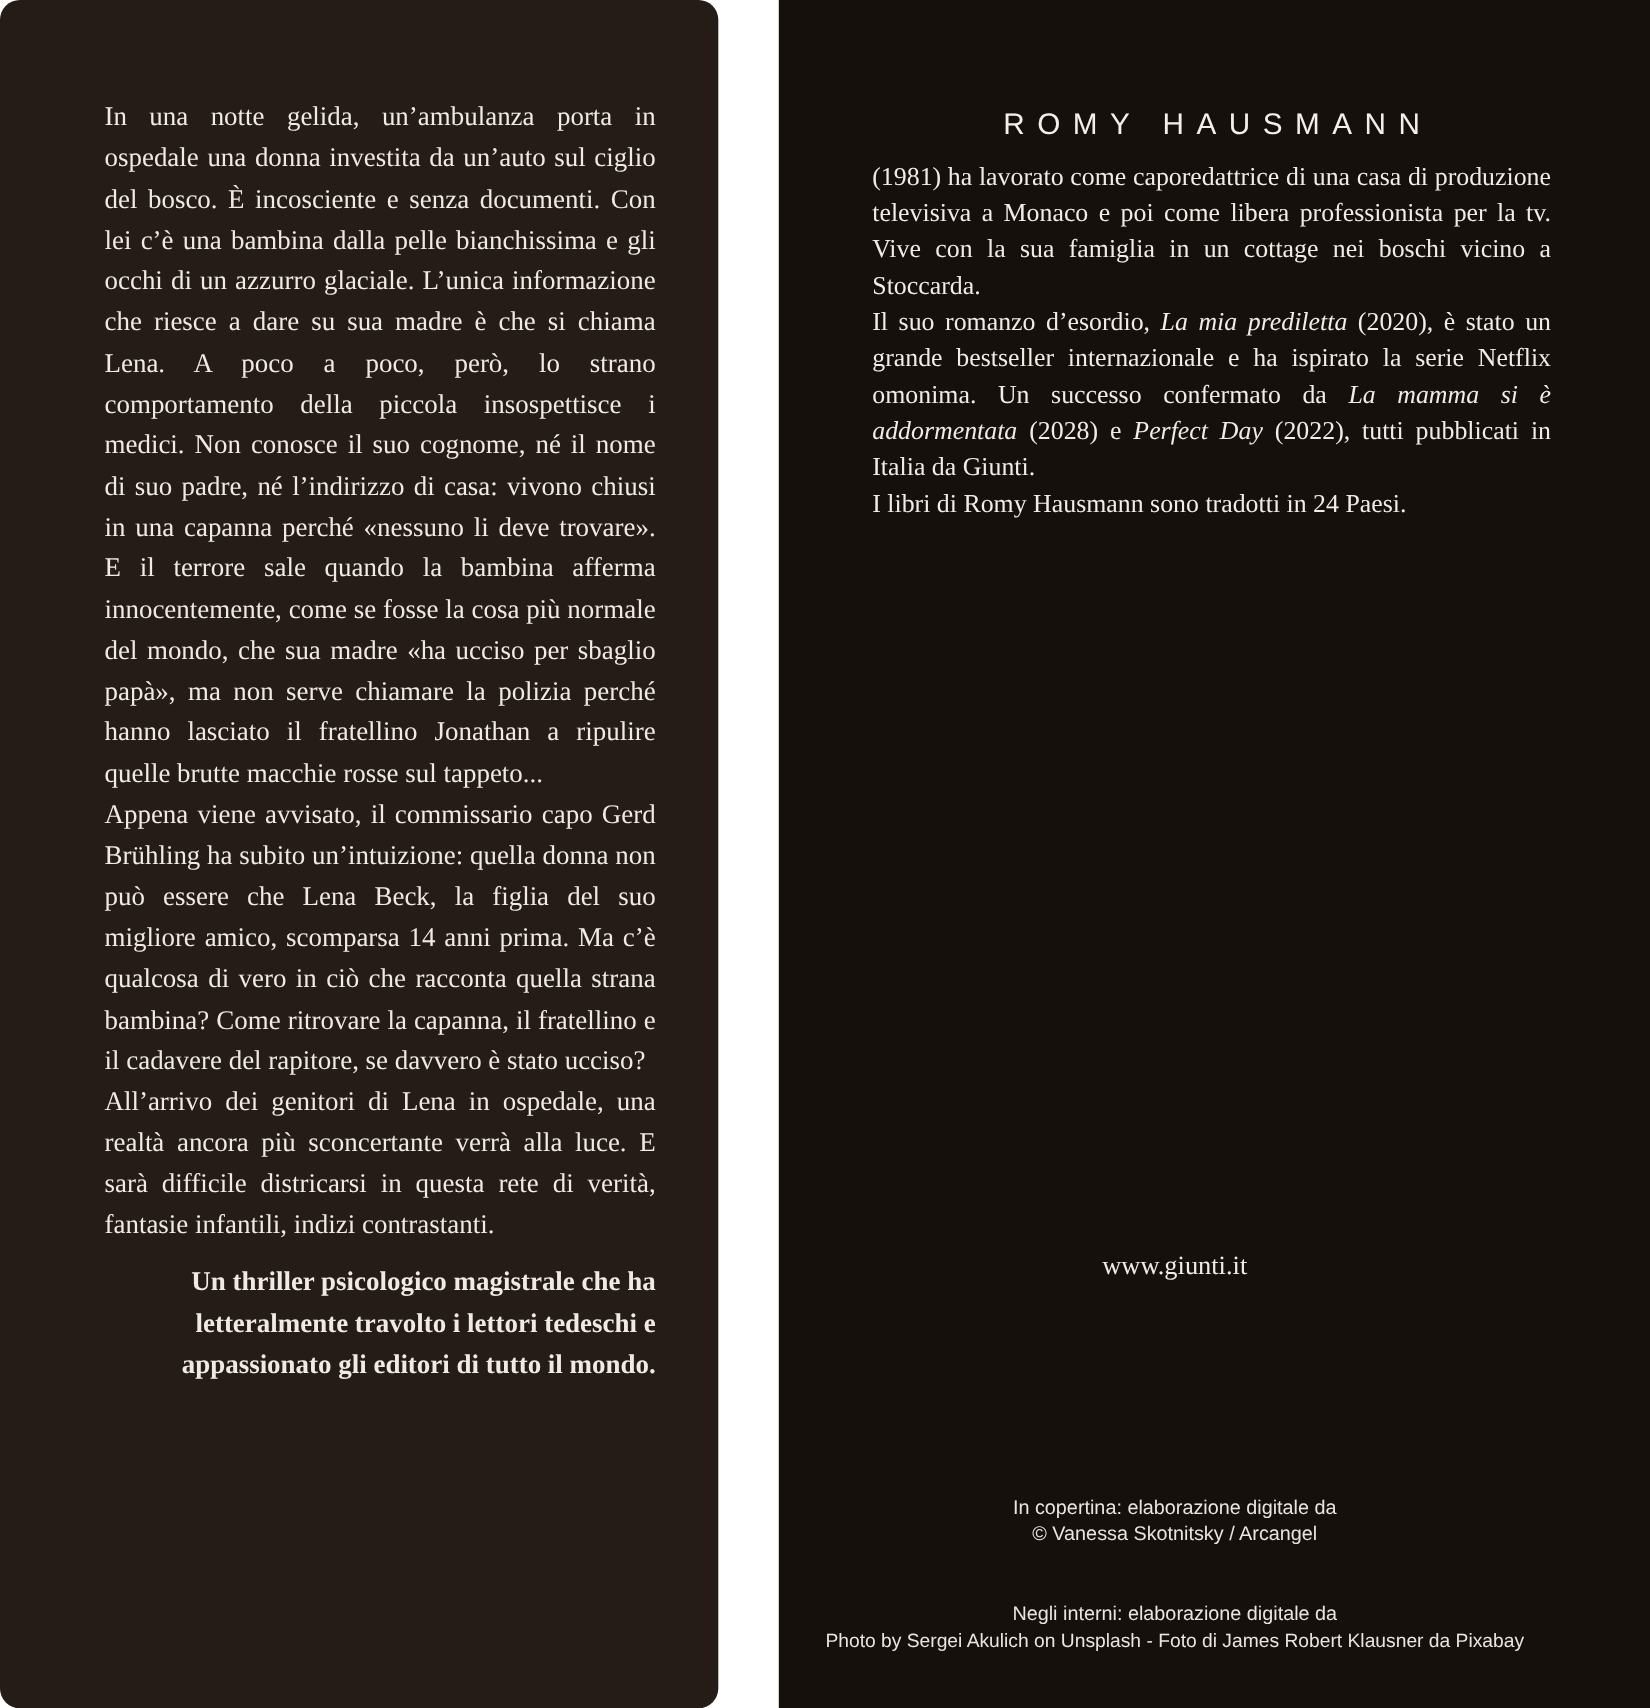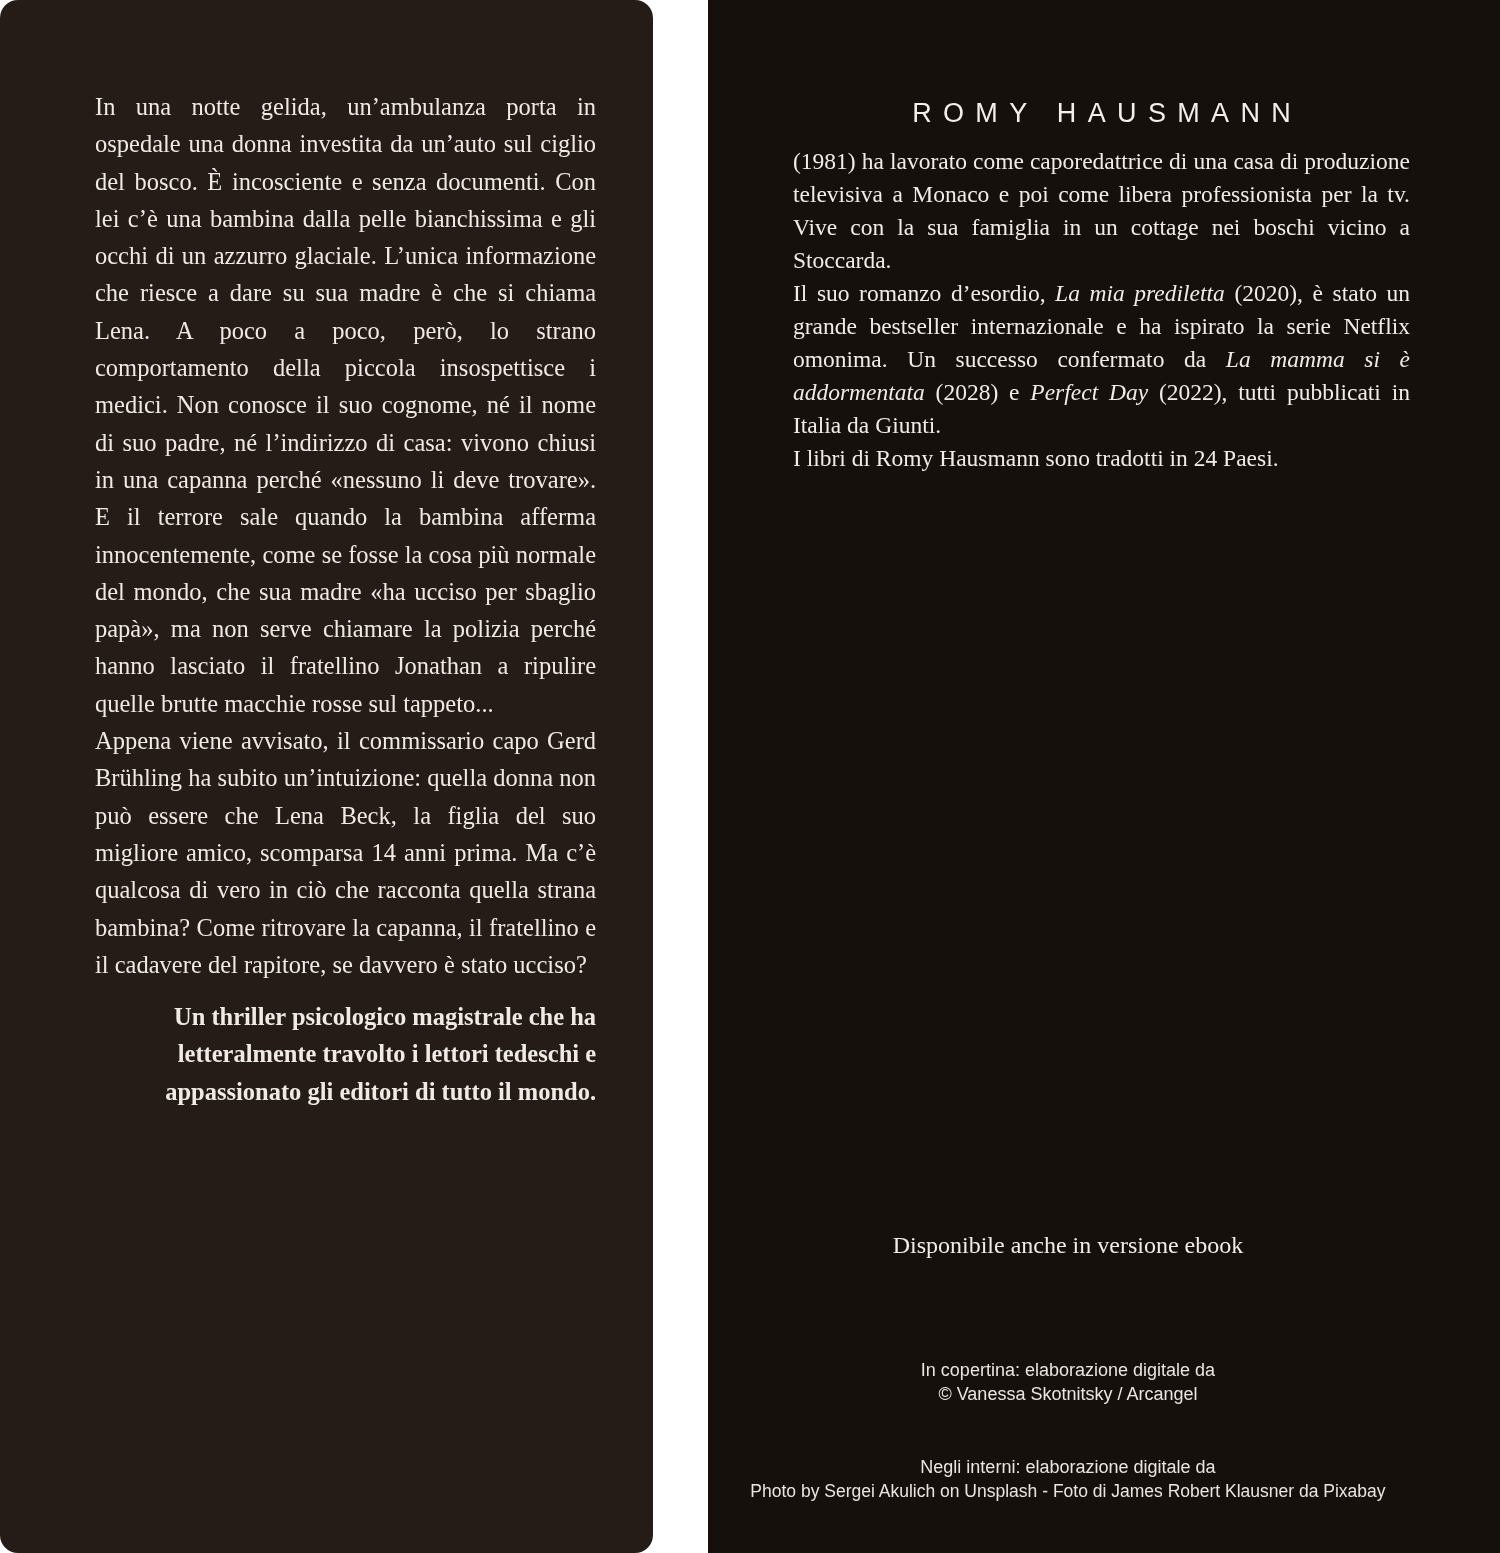--- a/index.html
+++ b/index.html
@@ -110,38 +110,39 @@
 </style>
 </head>
 <body>
 
 <div class="page">
 
   <div class="flap left" style="background: rgb(37, 28, 23);">
     <div class="synopsis">
       <p>In una notte gelida, un’ambulanza porta in ospedale una donna investita da un’auto sul ciglio del bosco. È incosciente e senza documenti. Con lei c’è una bambina dalla pelle bianchissima e gli occhi di un azzurro glaciale. L’unica informazione che riesce a dare su sua madre è che si chiama Lena. A poco a poco, però, lo strano comportamento della piccola insospettisce i medici. Non conosce il suo cognome, né il nome di suo padre, né l’indirizzo di casa: vivono chiusi in una capanna perché «nessuno li deve trovare». E il terrore sale quando la bambina afferma innocentemente, come se fosse la cosa più normale del mondo, che sua madre «ha ucciso per sbaglio papà», ma non serve chiamare la polizia perché hanno lasciato il fratellino Jonathan a ripulire quelle brutte macchie rosse sul tappeto...</p>
       <p>Appena viene avvisato, il commissario capo Gerd Brühling ha subito un’intuizione: quella donna non può essere che Lena Beck, la figlia del suo migliore amico, scomparsa 14 anni prima. Ma c’è qualcosa di vero in ciò che racconta quella strana bambina? Come ritrovare la capanna, il fratellino e il cadavere del rapitore, se davvero è stato ucciso?</p>
+      <p>All’arrivo dei genitori di Lena in ospedale, una realtà ancora più sconcertante verrà alla luce. E sarà difficile districarsi in questa rete di verità, fantasie infantili, indizi contrastanti.</p>
       <p class="tagline">Un thriller psicologico magistrale che ha letteralmente travolto i lettori tedeschi e appassionato gli editori di tutto il mondo.</p>
     </div>
   </div>
 
   <div class="white-gap"></div>
 
   <div class="flap right" style="background: rgb(22, 16, 12);">
 
     <h1 class="author-name">ROMY HAUSMANN</h1>
 
     <div class="bio">
       <p>(1981) ha lavorato come caporedattrice di una casa di produzione televisiva a Monaco e poi come libera professionista per la tv. Vive con la sua famiglia in un cottage nei boschi vicino a Stoccarda.</p>
       <p><span>Il suo romanzo d’esordio, </span><i>La mia prediletta</i><span> (2020), è stato un grande bestseller internazionale e ha ispirato la serie Netflix omonima. Un successo confermato da </span><i>La mamma si è addormentata</i><span> (2028) e </span><i>Perfect Day</i><span> (2022), tutti pubblicati in Italia da Giunti.</span></p>
       <p>I libri di Romy Hausmann sono tradotti in 24 Paesi.</p>
     </div>
 
+    <div class="abs-center serif-line website">www.giunti.it</div>
 
-    <div class="abs-center serif-line ebook">Disponibile anche in versione ebook</div>
 
 
     <div class="abs-center credits-line credit-cover">
       <div>In copertina: elaborazione digitale da</div>
       <div>© Vanessa Skotnitsky / Arcangel</div>
     </div>
 
     <div class="abs-center credits-line credit-interior">
       <div>Negli interni: elaborazione digitale da</div>
       <div class="wide">Photo by Sergei Akulich on Unsplash - Foto di James Robert Klausner da Pixabay</div>

